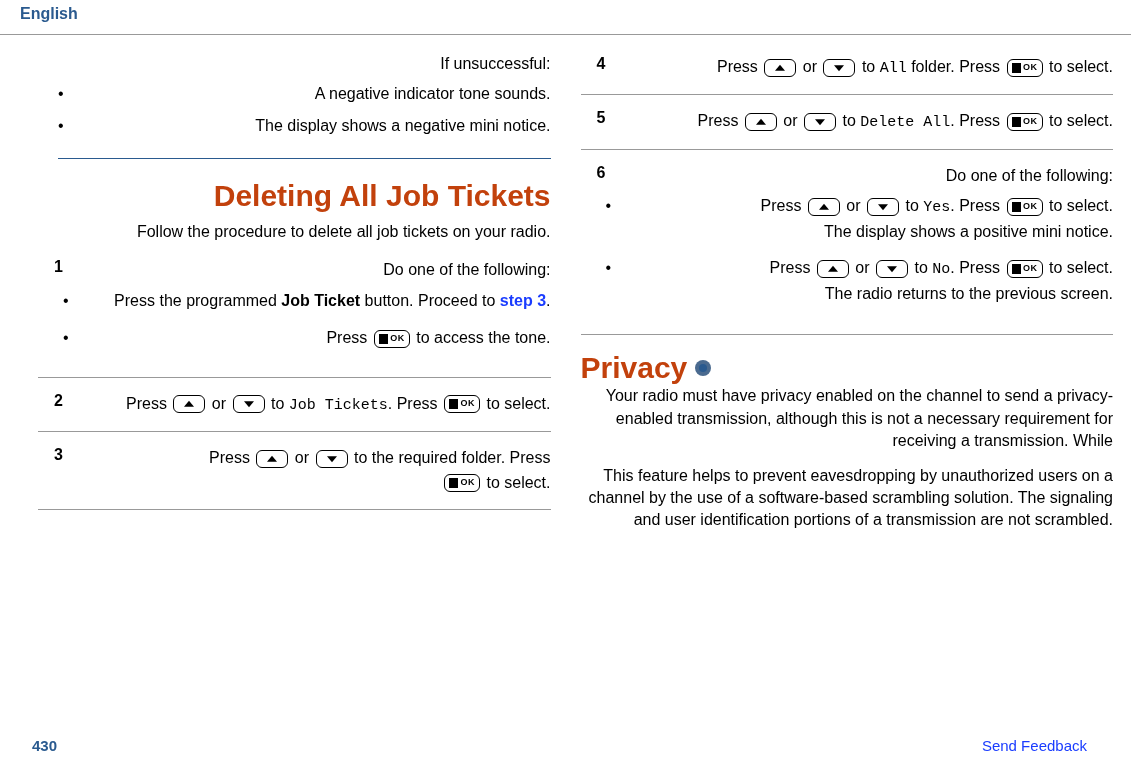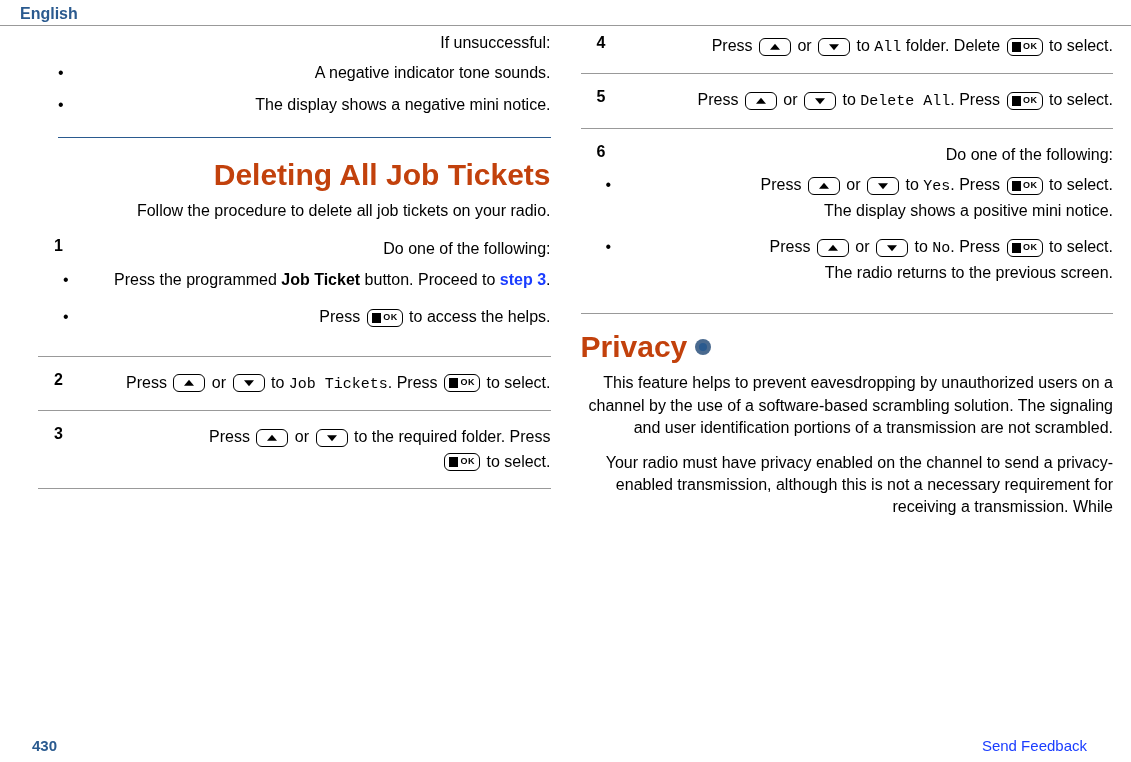--- a/index.html
+++ b/index.html
@@ -10,23 +10,23 @@
     body {
       font-family: Arial, Helvetica, sans-serif;
       font-size: 16px;
       color: #000;
       width: 1131px;
       height: 762px;
       position: relative;
       background: #fff;
     }
     .header {
-      padding: 5px 0 2px 20px;
+      padding: 5px 0 11px 20px;
       border-bottom: 1px solid #999;
-      margin-bottom: 8px;
+      margin-bottom: 20px;
     }
     .header-title {
       color: #2a5a8f;
       font-size: 16px;
       font-weight: bold;
     }
     .columns {
       display: flex;
       padding: 0 18px 0 18px;
       gap: 30px;
@@ -254,21 +254,21 @@
 
     <div class="step">
       <div class="step-num">1</div>
       <div class="step-content">
         <span>Do one of the following:</span>
         <ul class="sub-bullets">
           <li>
             <span>Press the programmed </span><span class="bold">Job Ticket</span><span> button. Proceed to </span><a class="link">step 3</a><span>.</span>
           </li>
           <li>
-            <span>Press </span><span class="icon-btn ok"></span><span> to access the helps.</span>
+            <span>Press </span><span class="icon-btn ok"></span><span> to access the tone.</span>
           </li>
         </ul>
       </div>
     </div>
 
     <hr class="step-sep">
 
     <div class="step">
       <div class="step-num">2</div>
       <div class="step-content">
@@ -286,21 +286,21 @@
     </div>
 
     <hr class="step-sep">
   </div>
 
   <div class="col">
 
     <div class="step step-right">
       <div class="step-num">4</div>
       <div class="step-content">
-        <span>Press </span><span class="icon-btn up"></span><span> or </span><span class="icon-btn down"></span><span> to </span><span class="mono">All</span><span> folder. Delete </span><span class="icon-btn ok"></span><span> to select.</span>
+        <span>Press </span><span class="icon-btn up"></span><span> or </span><span class="icon-btn down"></span><span> to </span><span class="mono">All</span><span> folder. Press </span><span class="icon-btn ok"></span><span> to select.</span>
       </div>
     </div>
 
     <hr class="step-sep step-sep-right">
 
     <div class="step step-right">
       <div class="step-num">5</div>
       <div class="step-content">
         <span>Press </span><span class="icon-btn up"></span><span> or </span><span class="icon-btn down"></span><span> to </span><span class="mono">Delete All</span><span>. Press </span><span class="icon-btn ok"></span><span> to select.</span>
       </div>
@@ -324,21 +324,21 @@
         </ul>
       </div>
     </div>
 
     <hr class="section-divider-right">
 
     <div class="h1-wrap">
       <h2 class="h1" style="margin-bottom:0">Privacy</h2>
       <span class="h1-small-icon"></span>
     </div>
+    <p class="para">Your radio must have privacy enabled on the channel to send a privacy-enabled transmission, although this is not a necessary requirement for receiving a transmission. While</p>
     <p class="para" style="margin-top:8px">This feature helps to prevent eavesdropping by unauthorized users on a channel by the use of a software-based scrambling solution. The signaling and user identification portions of a transmission are not scrambled.</p>
-    <p class="para">Your radio must have privacy enabled on the channel to send a privacy-enabled transmission, although this is not a necessary requirement for receiving a transmission. While</p>
   </div>
 </div>
 
 <div class="footer">
   <span class="page-num">430</span>
   <a class="feedback-link">Send Feedback</a>
 </div>
 
 </body></html>

